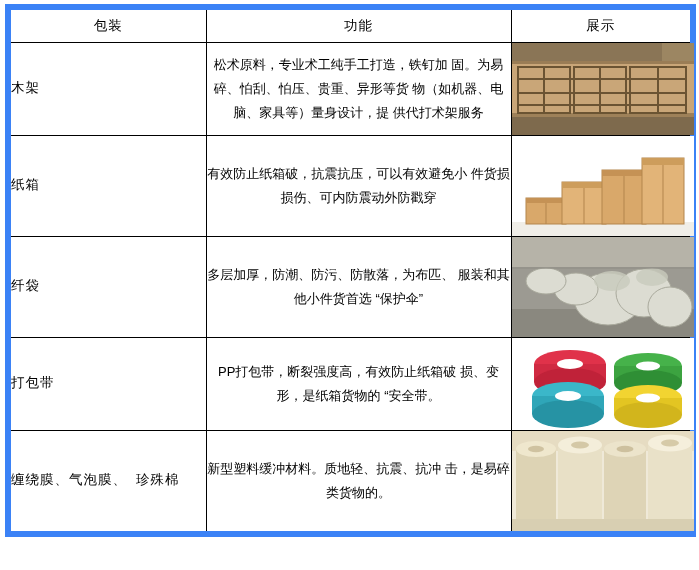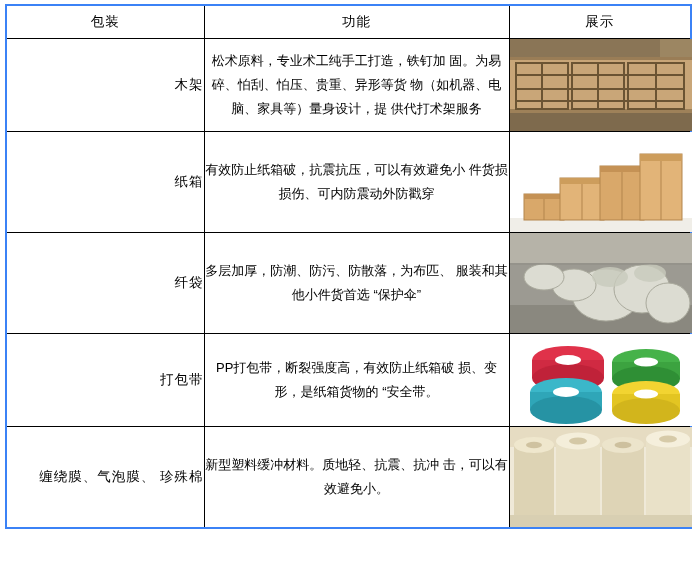--- a/index.html
+++ b/index.html
@@ -18,44 +18,45 @@
     width: 699px;
     height: 570px;
     position: relative;
     box-sizing: border-box;
   }
   table.pack-table {
     border-collapse: collapse;
     table-layout: fixed;
     width: 687px;
     margin: 4px 0 0 5px;
-    border: 2px solid #3b82f6;
+    border: 6px solid #3b82f6;
   }
   table.pack-table td, table.pack-table th {
     border: 1px solid #000000;
     padding: 0;
     vertical-align: middle;
   }
   col.c-name { width: 198px; }
   col.c-func { width: 305px; }
   col.c-show { width: 182px; }
 
   .head-cell {
     height: 32px;
     text-align: center;
     font-size: 13.5px;
     font-weight: normal;
     letter-spacing: 1px;
   }
   .name-cell {
-    text-align: right;
+    text-align: left;
     font-size: 13.5px;
     letter-spacing: 1px;
     padding: 4px 8px;
     line-height: 1.7;
+    font-family: Liberation Mono, monospace;
   }
   .func-cell {
     font-size: 13px;
     line-height: 1.85;
     padding: 8px 12px 8px 10px;
     text-align: center;
   }
   .show-cell {
     padding: 0;
     text-align: center;
@@ -213,21 +214,21 @@
                 <ellipse cx="136" cy="77" rx="34" ry="13" fill="#d2b51c"></ellipse>
                 <ellipse cx="136" cy="60" rx="12" ry="4.5" fill="#ffffff"></ellipse>
               </g>
             </svg>
           </span>
         </td>
       </tr>
 
       <tr class="row-5">
         <td class="name-cell">缠绕膜、气泡膜、 珍殊棉</td>
-        <td class="func-cell">新型塑料缓冲材料。质地轻、抗震、抗冲 击，可以有效避免小。</td>
+        <td class="func-cell">新型塑料缓冲材料。质地轻、抗震、抗冲 击，是易碎类货物的。</td>
         <td class="show-cell">
           <span class="img-wrap">
             <svg width="182" height="100" viewBox="0 0 182 100" aria-hidden="true">
               <rect x="0" y="0" width="182" height="100" fill="#efe9d8"></rect>
               <rect x="0" y="0" width="182" height="20" fill="#e6dcc2"></rect>
               <g>
                 <rect x="4" y="18" width="40" height="74" fill="#ddd3b4"></rect>
                 <ellipse cx="24" cy="18" rx="20" ry="8" fill="#efe7cd"></ellipse>
                 <ellipse cx="24" cy="18" rx="8" ry="3.2" fill="#cfc2a0"></ellipse>
                 <rect x="46" y="14" width="44" height="78" fill="#e8e0c6"></rect>

